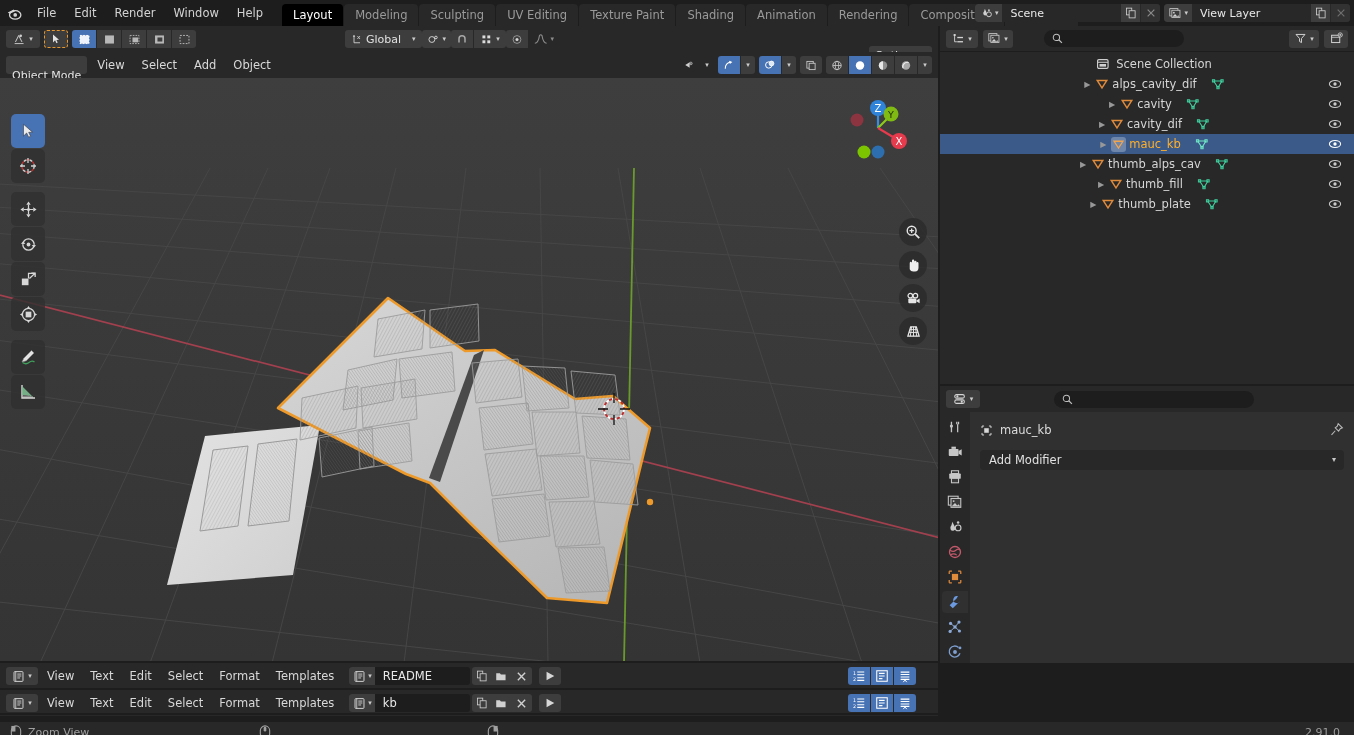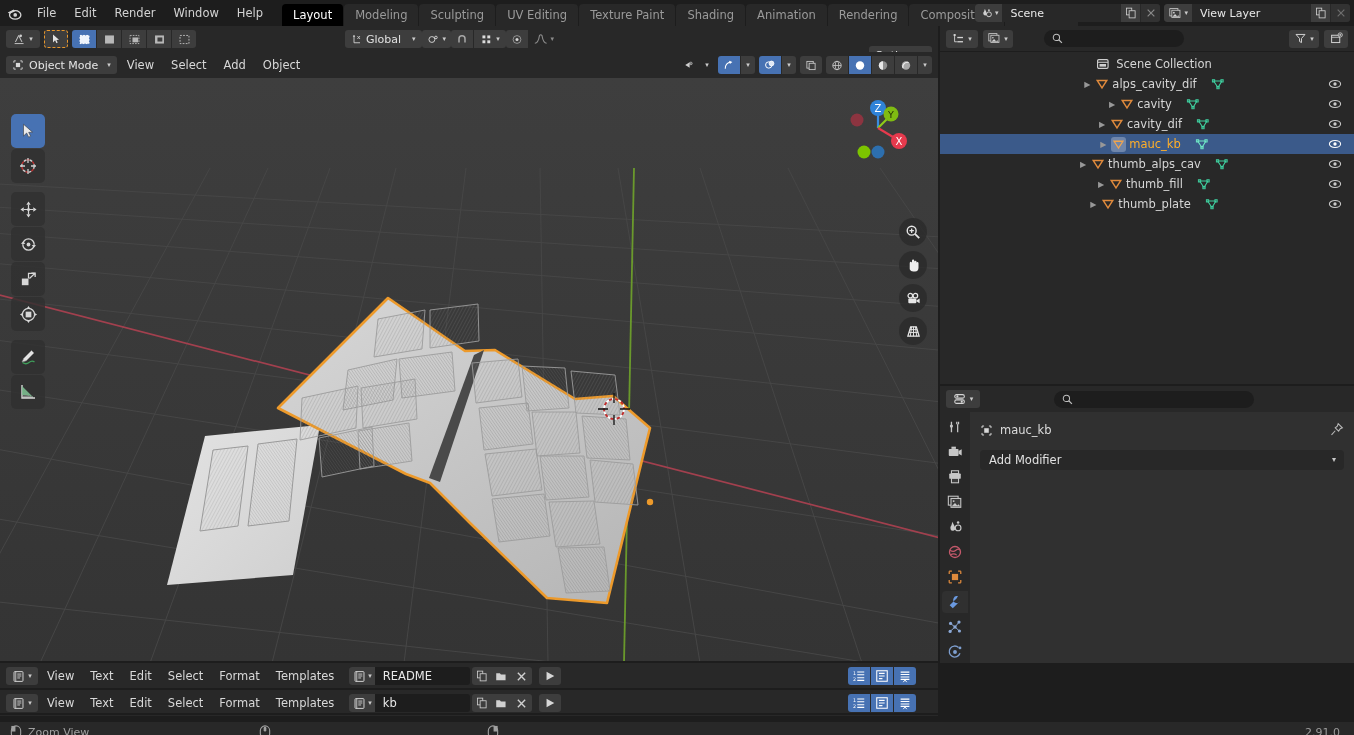--- a/index.html
+++ b/index.html
@@ -70,21 +70,21 @@
     color: #e0e0e0; font-size: 11px;
   }
   .tool-btn.sel { background: #4772b3; }
   .tool-btn.flat { background: transparent; }
   .seg { display: flex; gap: 1px; }
   .seg .tool-btn { border-radius: 0; }
   .seg .tool-btn:first-child { border-radius: 3px 0 0 3px; }
   .seg .tool-btn:last-child { border-radius: 0 3px 3px 0; }
   .mode-btn {
     height: 18px; background: #3d3d3d; border-radius: 3px;
-    display:flex; align-items:center; padding: 8px 6px; gap: 5px; font-size: 11px;
+    display:flex; align-items:center; padding: 8px 6px; gap: 5px; font-size: 11px; flex-direction: column;
   }
   .hdr-menu { padding: 2px 7px; font-size: 11.5px; color: #d8d8d8; border-radius:3px; }
   .options-btn {
     position:absolute; right: 6px; top: 20px; height: 18px;
     background: #3d3d3d; border-radius: 3px; display:flex; align-items:center;
     padding: 0 6px; gap: 5px; font-size: 11px;
   }
   .vp-right-group { position: absolute; right: 6px; top: 4px; display: flex; gap: 4px; align-items:center; }
 
   

